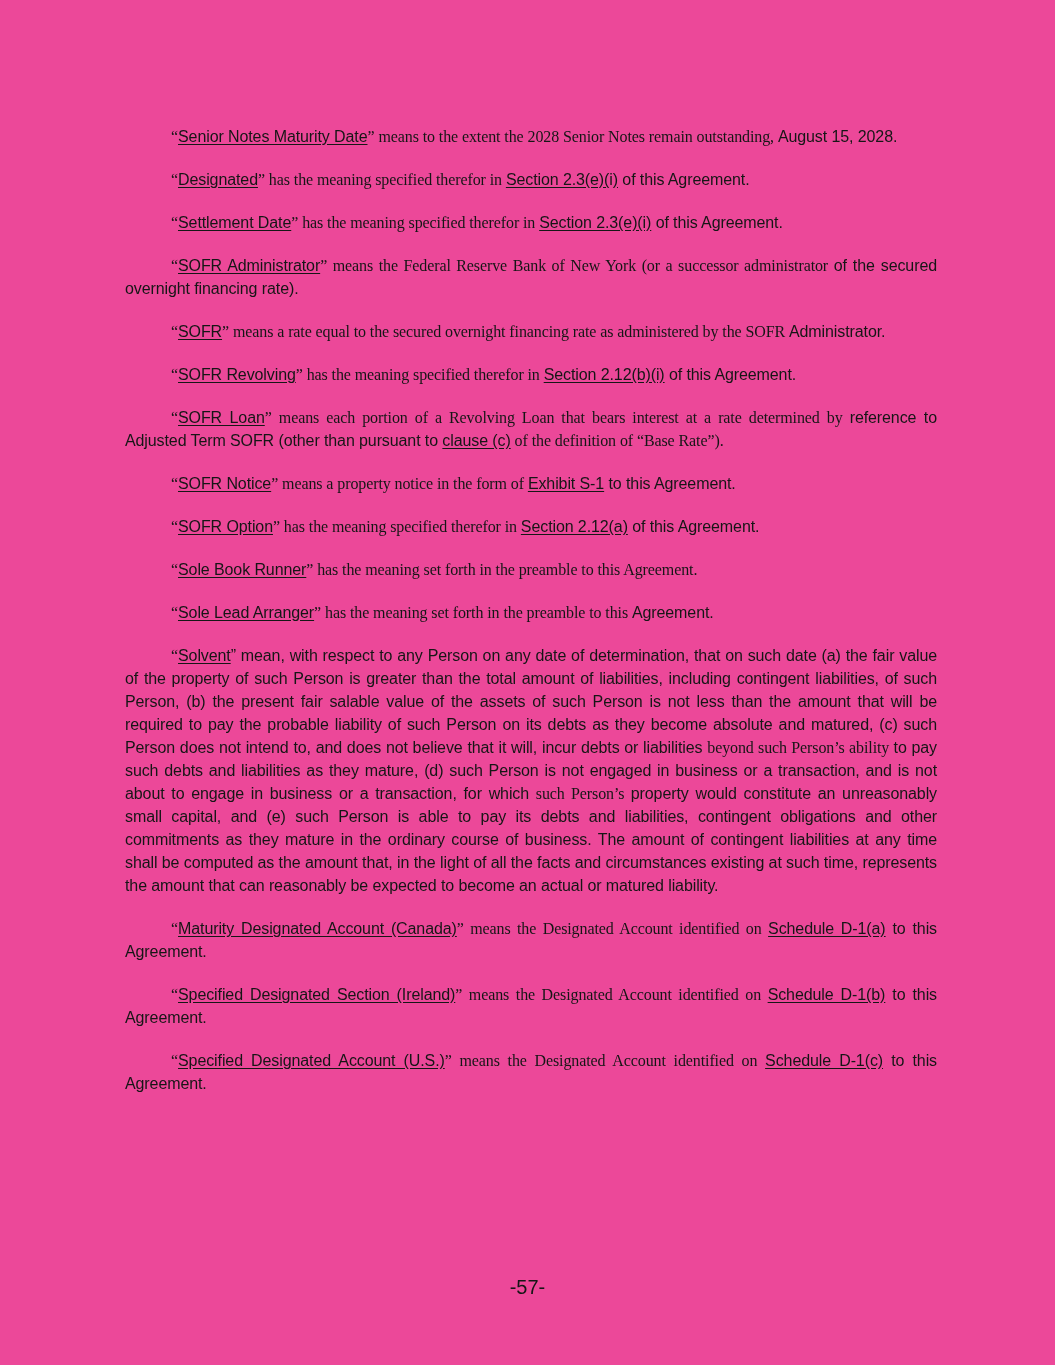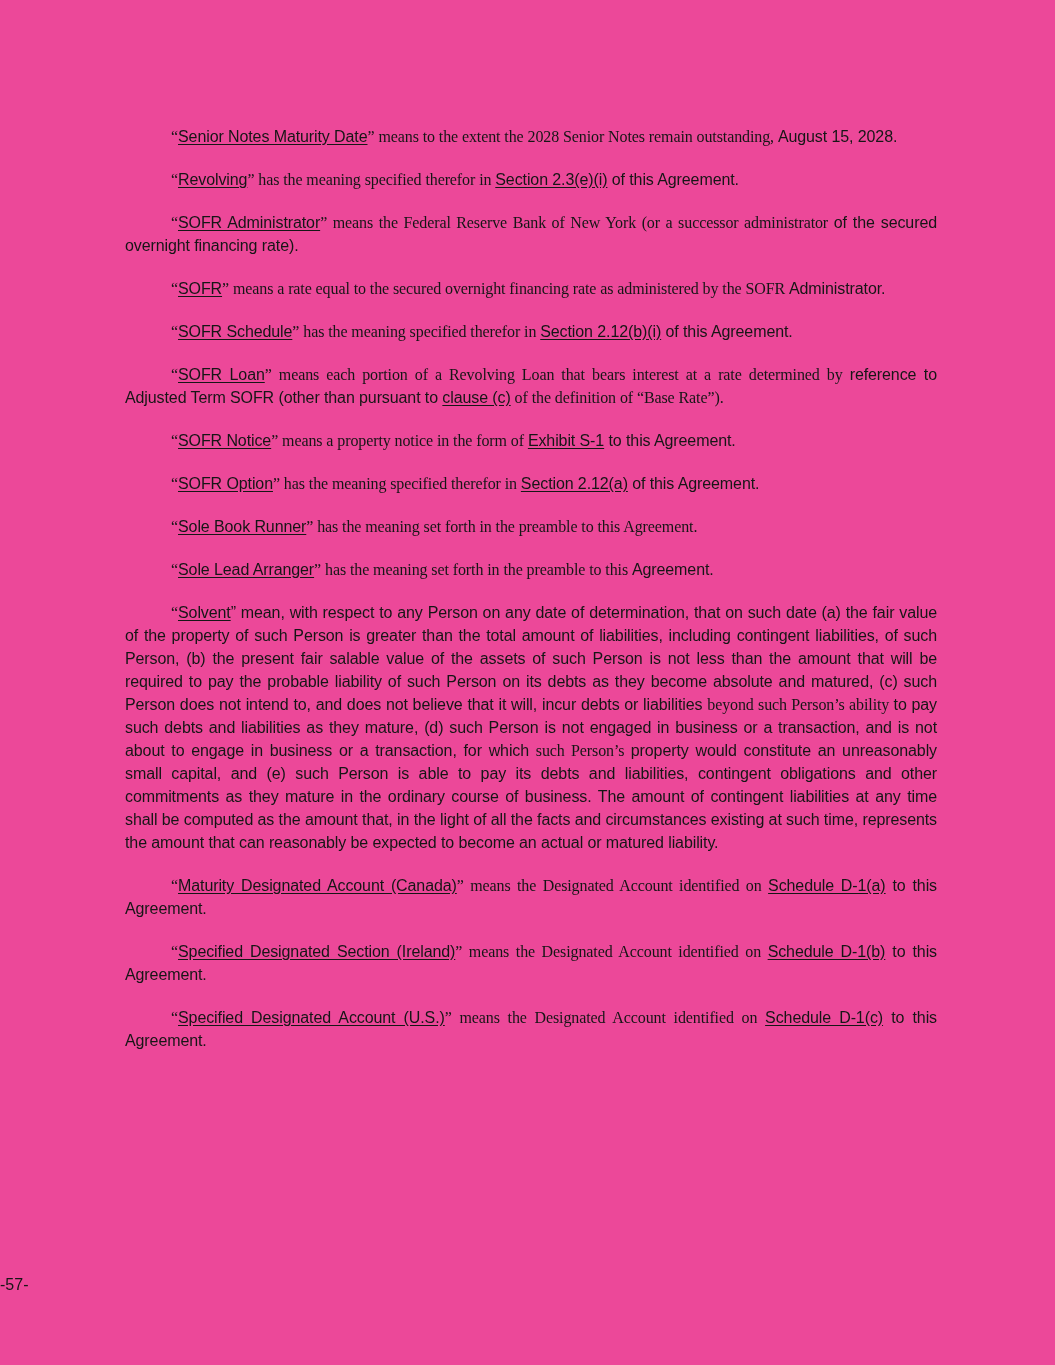--- a/index.html
+++ b/index.html
@@ -31,36 +31,37 @@
     font-family: "Liberation Serif", serif;
   }
   .sans { font-family: "Liberation Sans", sans-serif; }
   .serif { font-family: "Liberation Serif", serif; }
   .u { text-decoration: underline; text-underline-offset: 2px; }
   .footer {
     position: absolute;
     left: 0;
     right: 0;
     top: 1276px;
-    text-align: left;
+    text-align: center;
     font-family: "Liberation Sans", sans-serif;
-    font-size: 16px;
+    font-size: 20px;
     color: #161616;
   }
 </style>
 </head>
 <body>
 
 <div class="page">
   <div class="content">
     <p class="para"><span class="serif">“</span><span class="sans u">Senior Notes Maturity Date</span><span class="serif">” means to the extent the 2028 Senior Notes remain outstanding, </span><span class="sans">August 15, 2028.</span></p>
-    <p class="para"><span class="serif">“</span><span class="sans u">Revolving</span><span class="serif">” has the meaning specified therefor in </span><span class="sans u">Section 2.3(e)(i)</span><span class="sans"> of this Agreement.</span></p>
+    <p class="para"><span class="serif">“</span><span class="sans u">Designated</span><span class="serif">” has the meaning specified therefor in </span><span class="sans u">Section 2.3(e)(i)</span><span class="sans"> of this Agreement.</span></p>
+    <p class="para"><span class="serif">“</span><span class="sans u">Settlement Date</span><span class="serif">” has the meaning specified therefor in </span><span class="sans u">Section 2.3(e)(i)</span><span class="sans"> of this Agreement.</span></p>
     <p class="para"><span class="serif">“</span><span class="sans u">SOFR Administrator</span><span class="serif">” means the Federal Reserve Bank of New York (or a successor administrator </span><span class="sans">of the secured overnight financing rate).</span></p>
     <p class="para"><span class="serif">“</span><span class="sans u">SOFR</span><span class="serif">” means a rate equal to the secured overnight financing rate as administered by the SOFR </span><span class="sans">Administrator.</span></p>
-    <p class="para"><span class="serif">“</span><span class="sans u">SOFR Schedule</span><span class="serif">” has the meaning specified therefor in </span><span class="sans u">Section 2.12(b)(i)</span><span class="sans"> of this Agreement.</span></p>
+    <p class="para"><span class="serif">“</span><span class="sans u">SOFR Revolving</span><span class="serif">” has the meaning specified therefor in </span><span class="sans u">Section 2.12(b)(i)</span><span class="sans"> of this Agreement.</span></p>
     <p class="para"><span class="serif">“</span><span class="sans u">SOFR Loan</span><span class="serif">” means each portion of a Revolving Loan that bears interest at a rate determined by </span><span class="sans">reference to Adjusted Term SOFR (other than pursuant to </span><span class="sans u">clause (c)</span><span class="serif"> of the definition of “Base Rate”).</span></p>
     <p class="para"><span class="serif">“</span><span class="sans u">SOFR Notice</span><span class="serif">” means a property notice in the form of </span><span class="sans u">Exhibit S-1</span><span class="sans"> to this Agreement.</span></p>
     <p class="para"><span class="serif">“</span><span class="sans u">SOFR Option</span><span class="serif">” has the meaning specified therefor in </span><span class="sans u">Section 2.12(a)</span><span class="sans"> of this Agreement.</span></p>
     <p class="para"><span class="serif">“</span><span class="sans u">Sole Book Runner</span><span class="serif">” has the meaning set forth in the preamble to this Agreement.</span></p>
     <p class="para"><span class="serif">“</span><span class="sans u">Sole Lead Arranger</span><span class="serif">” has the meaning set forth in the preamble to this </span><span class="sans">Agreement.</span></p>
     <p class="para"><span class="serif">“</span><span class="sans u">Solvent</span><span class="sans">” mean, with respect to any Person on any date of determination, that on such date (a) the fair value of the property of such Person is greater than the total amount of liabilities, including contingent liabilities, of such Person, (b) the present fair salable value of the assets of such Person is not less than the amount that will be required to pay the probable liability of such Person on its debts as they become absolute and matured, (c) such Person does not intend to, and does not believe that it will, incur debts or liabilities </span><span class="serif">beyond such Person’s ability </span><span class="sans">to pay such debts and liabilities as they mature, (d) such Person is not engaged in business or a transaction, and is not about to engage in business or a transaction, for which </span><span class="serif">such Person’s </span><span class="sans">property would constitute an unreasonably small capital, and (e) such Person is able to pay its debts and liabilities, contingent obligations and other commitments as they mature in the ordinary course of business. The amount of contingent liabilities at any time shall be computed as the amount that, in the light of all the facts and circumstances existing at such time, represents the amount that can reasonably be expected to become an actual or matured liability.</span></p>
     <p class="para"><span class="serif">“</span><span class="sans u">Maturity Designated Account (Canada)</span><span class="serif">” means the Designated Account identified on </span><span class="sans u">Schedule D-1(a)</span><span class="sans"> to this Agreement.</span></p>
     <p class="para"><span class="serif">“</span><span class="sans u">Specified Designated Section (Ireland)</span><span class="serif">” means the Designated Account identified on </span><span class="sans u">Schedule D-1(b)</span><span class="sans"> to this Agreement.</span></p>
     <p class="para"><span class="serif">“</span><span class="sans u">Specified Designated Account (U.S.)</span><span class="serif">” means the Designated Account identified on </span><span class="sans u">Schedule D-1(c)</span><span class="sans"> to this Agreement.</span></p>
   </div>

